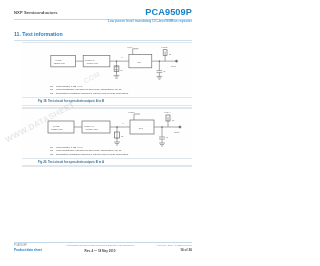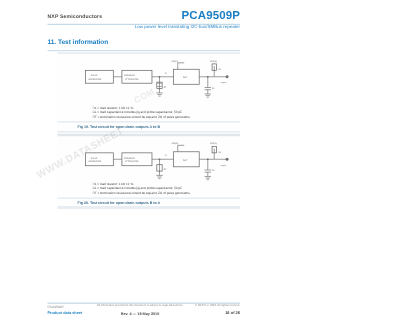--- a/index.html
+++ b/index.html
@@ -4,21 +4,21 @@
 <style>
   html,body{margin:0;padding:0;}
   body{
     width:200px;height:266px;
     background:#ffffff;
     font-family:"Liberation Sans", sans-serif;
     position:relative;
     overflow:hidden;
     color:#3b3b3b;
   }
-  .page{position:absolute;inset:0;margin-left:24px;}
+  .page{position:absolute;inset:0;}
 
   
   .header{position:absolute;left:0;right:0;top:6px;height:22px;}
   .hdr-left{
     position:absolute;left:14px;top:4px;
     font-size:4.1px;font-weight:bold;color:#4a4a4a;letter-spacing:.12px;
   }
   .hdr-title{
     position:absolute;right:8px;top:1px;
     font-size:9.2px;font-weight:bold;color:#1b7fc4;letter-spacing:.1px;

